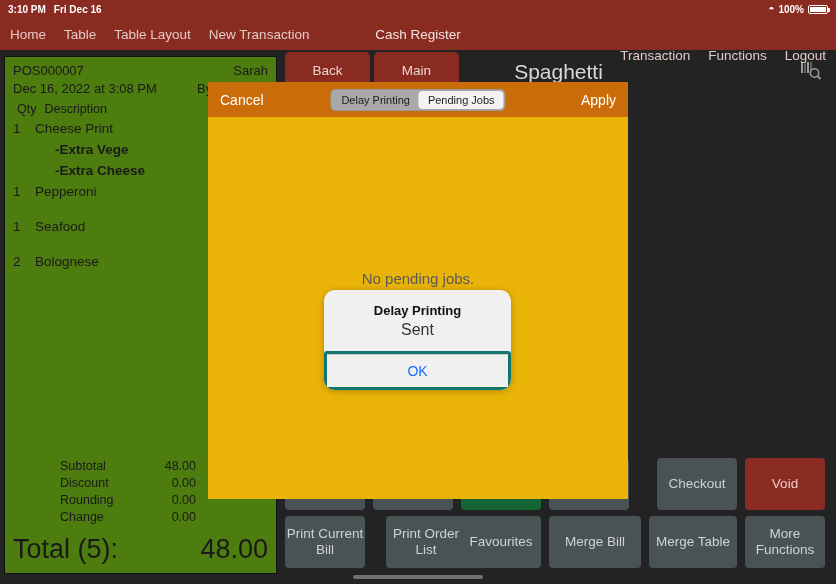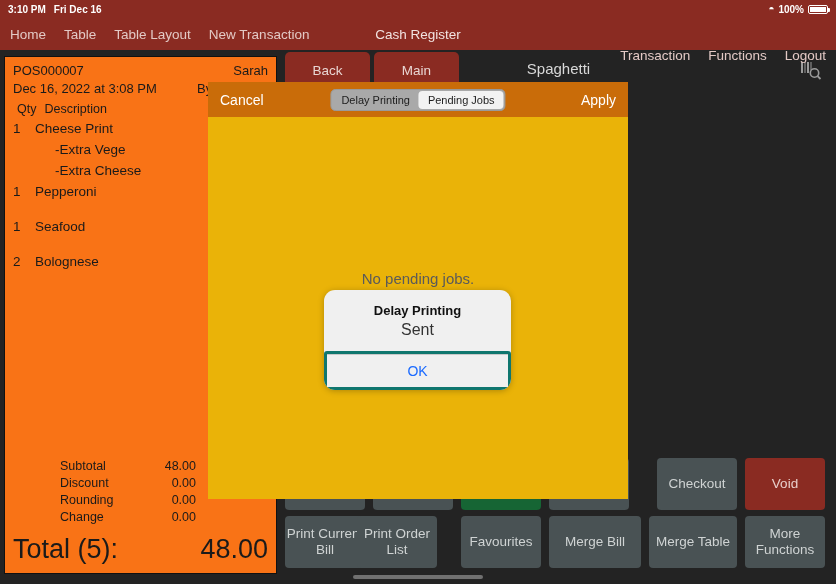--- a/index.html
+++ b/index.html
@@ -41,36 +41,36 @@
   .nav-title {
     position: absolute; left: 0; right: 0; text-align: center;
     color: #f0ded c; color: #f2e3e1; font-size: 13.5px; pointer-events: none;
   }
   .nav-right { margin-left: auto; display: flex; gap: 18px; z-index: 2; margin-top: 42px; }
   .nav-right .nav-item { margin-right: 0; }
 
   
   .receipt {
     position: absolute; left: 4px; top: 56px; width: 273px; height: 518px;
-    background: #f97316; color: #1a1a1a; border: 1px solid #111;
+    background: #4d7c0f; color: #1a1a1a; border: 1px solid #111;
     display: flex; flex-direction: column;
   }
   .rc-head { padding: 5px 8px 2px 8px; }
   .rc-row { display: flex; justify-content: space-between; font-size: 13px; line-height: 18px; }
   .rc-row .r { text-align: right; }
   .rc-avatar {
     width: 13px; height: 13px; border-radius: 50%; background: #8f8f8f;
     border: 1px solid #7c7c7c; display: inline-block; vertical-align: -2px; margin-left: 3px;
   }
   .rc-colhead { padding: 2px 12px; font-size: 12.5px; display: flex; gap: 8px; }
   .rc-items { flex: 1; padding: 0 8px; }
   .li { display: flex; font-size: 13.5px; line-height: 21px; }
   .li .qty { width: 16px; flex: none; }
   .li .desc { padding-left: 6px; }
-  .li.mod .desc { padding-left: 26px; }
+  .li.mod .desc { padding-left: 26px; font-weight: bold; }
   .li.gap { margin-top: 14px; }
   .rc-totals { padding: 0 8px 4px 8px; }
   .tt-line { display: flex; font-size: 12.5px; line-height: 17px; }
   .tt-line .lbl { width: 74px; margin-left: 47px; }
   .tt-line .val { width: 62px; text-align: right; }
   .tt-line .lbl2 { width: 62px; text-align: right; padding-left: 18px; }
   .rc-grand {
     display: flex; justify-content: space-between; align-items: baseline;
     padding: 4px 8px 8px 8px; font-size: 27px; font-weight: normal;
   }
@@ -81,21 +81,21 @@
   }
   .topbtn {
     position: absolute; top: 0; width: 85px; height: 36px;
     background: #8a2b22; border-radius: 5px; color: #e9d6d3;
     font-size: 13.5px; display: flex; align-items: center; justify-content: center;
   }
   .topbtn.back { left: 4px; }
   .topbtn.main { left: 93px; }
   .content-title {
     position: absolute; left: 0; right: 0; top: 8px; text-align: center;
-    color: #d8d8d8; font-size: 15px;
+    color: #d8d8d8; font-size: 21px;
   }
   .barcode-ico { position: absolute; right: 12px; top: 6px; width: 26px; height: 26px; }
 
   
   .btngrid { position: absolute; left: 285px; top: 458px; width: 548px; height: 116px; }
   .gbtn {
     position: absolute; border-radius: 4px; background: #495254; color: #cfd3d3;
     font-size: 13.5px; display: flex; align-items: center; justify-content: center;
     text-align: center; line-height: 16px; padding: 0;
   }
@@ -200,21 +200,21 @@
   <div class="btngrid">
 
     <div class="gbtn" style="left:0;top:0;width:80px;height:52px;"></div>
     <div class="gbtn" style="left:88px;top:0;width:80px;height:52px;"></div>
     <div class="gbtn green" style="left:176px;top:0;width:80px;height:52px;"></div>
     <div class="gbtn" style="left:264px;top:0;width:80px;height:52px;"></div>
     <div class="gbtn" style="left:372px;top:0;width:80px;height:52px;">Checkout</div>
     <div class="gbtn void" style="left:460px;top:0;width:80px;height:52px;">Void</div>
 
     <div class="gbtn" style="left:0;top:58px;width:80px;height:52px;">Print Current Bill</div>
-    <div class="gbtn" style="left:72px;top:58px;width:80px;height:52px;">Print Order List</div>
+    <div class="gbtn" style="left:101px;top:58px;width:80px;height:52px;">Print Order List</div>
     <div class="gbtn" style="left:176px;top:58px;width:80px;height:52px;">Favourites</div>
     <div class="gbtn" style="left:264px;top:58px;width:92px;height:52px;">Merge Bill</div>
     <div class="gbtn" style="left:364px;top:58px;width:88px;height:52px;">Merge Table</div>
     <div class="gbtn" style="left:460px;top:58px;width:80px;height:52px;">More Functions</div>
   </div>
 
   <div class="home-ind"></div>
 
   <div class="receipt">
     <div class="rc-head">

